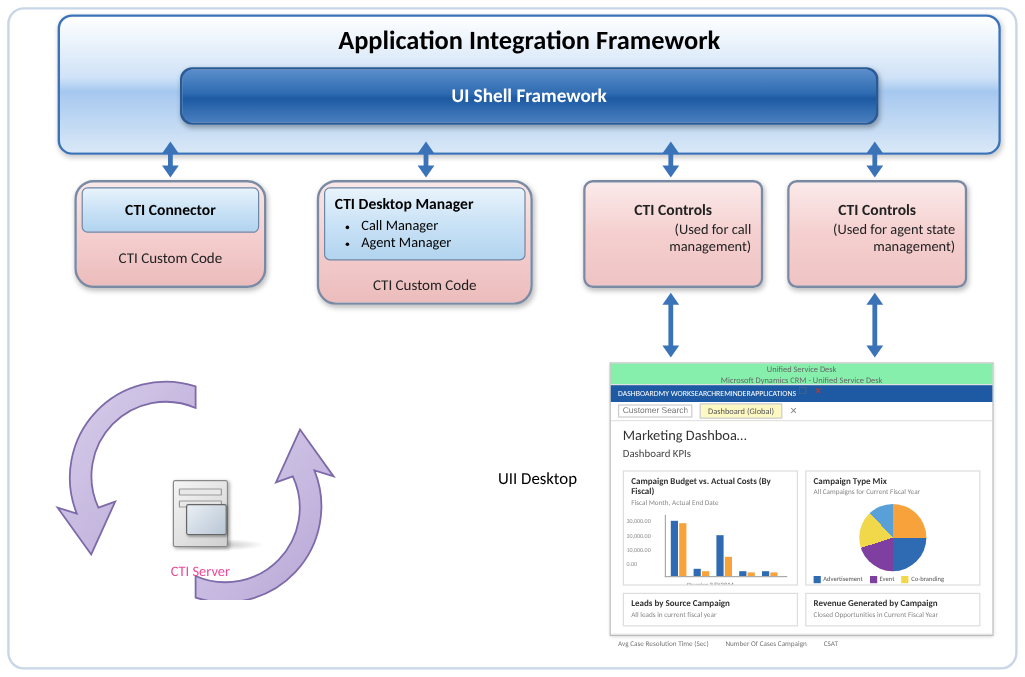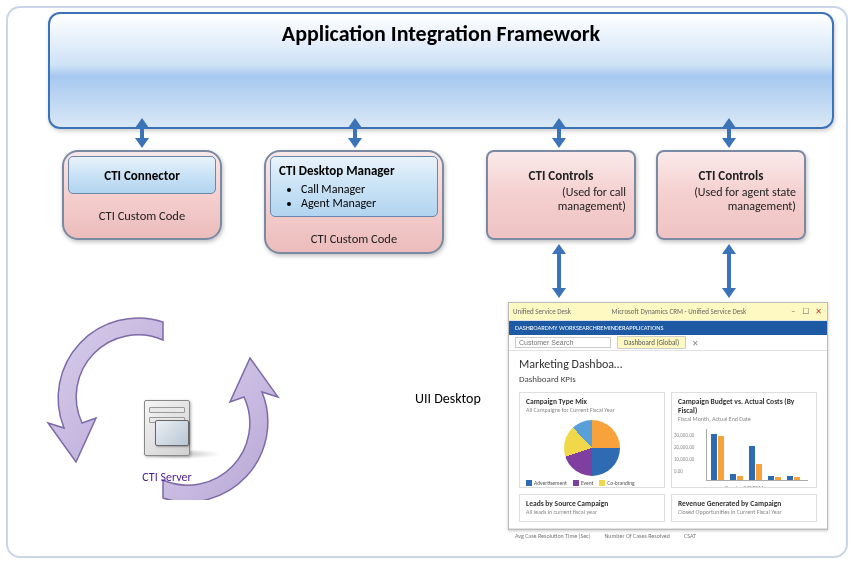--- a/index.html
+++ b/index.html
@@ -143,46 +143,47 @@
   .server-slot2{top:16px}
   .server-screen {
     position: absolute;
     left: 38px; top: 20px;
     width: 34px; height: 26px;
     border: 1px solid #666;
     border-radius: 2px;
     background: linear-gradient(135deg,#eaeff5,#b8c6d4);
     box-shadow: 1px 1px 2px rgba(0,0,0,0.3);
   }
-  .server-label { font-size: 12px; margin-top: 10px; color:#4c1d95;}
+  .server-label { font-size: 12px; margin-top: 10px; color:#ec4899;}
   
   .cycle-svg { position:absolute; left:38px; top:310px; }
   
   .uii-label {
     position: absolute;
     left: 415px; top: 390px;
     font-size: 14px;
     color: #000;
   }
   .screenshot {
     position: absolute;
     left: 508px; top: 302px;
     width: 320px; height: 228px;
     border: 1px solid #bbb;
     background: #fff;
     box-shadow: 0 1px 3px rgba(0,0,0,0.2);
     font-size: 8px;
     color: #555;
   }
   .ss-titlebar {
-    height: 18px; background:#fef9c3; border-bottom:1px solid #e2e2e2;
+    height: 18px; background:#86efac; border-bottom:1px solid #e2e2e2;
     display:flex; align-items:center; justify-content:space-between;
     padding: 0 4px;
     font-size:7px;
     color:#666;
+    flex-direction:column;
   }
   .ss-wincontrols span{ display:inline-block; width:9px; height:9px; line-height:9px; text-align:center; margin-left:2px; font-size:8px; }
   .ss-menubar {
     height:14px; background:#1d5aa3; color:#fff;
     display:flex; align-items:center; padding:0 6px; 
     font-size:6.5px;
   }
   .ss-toolbar {
     height:16px; border-bottom:1px solid #e2e2e2;
     display:flex; align-items:center; padding:0 6px; gap:6px;
@@ -217,20 +218,23 @@
   .ss-yticks { position:absolute; left:2px; top:36px; font-size:5px; color:#888; line-height:12px;}
   .ss-footer { height:14px; border-top:1px solid #e2e2e2; display:flex; align-items:center; padding:0 6px; gap:14px; font-size:6px; color:#777;}
 </style>
 </head>
 <body>
 
 <div class="outer-frame"></div>
 
 <div class="top-container">
   <div class="top-title">Application Integration Framework</div>
+  <div class="ui-shell">
+    <span>UI Shell Framework</span>
+  </div>
 </div>
 
 <div class="v-arrow" style="left:135px; top:118px; height:30px;">
     <div class="shaft"></div>
   </div>
 <div class="v-arrow" style="left:348px; top:118px; height:30px;">
     <div class="shaft"></div>
   </div>
 <div class="v-arrow" style="left:552px; top:118px; height:30px;">
     <div class="shaft"></div>
@@ -325,49 +329,28 @@
     </span>
   </div>
   <div class="ss-menubar">
     <span>DASHBOARD</span>
     <span>MY WORK</span>
     <span>SEARCH</span>
     <span>REMINDER</span>
     <span>APPLICATIONS</span>
   </div>
   <div class="ss-toolbar">
-    <input style="font-size: 7px; width: 96px; border: 1px solid rgb(204, 204, 204); padding: 1px 3px;" placeholder="Customer Search">
+    <input style="font-size: 7px; width: 62px; border: 1px solid rgb(204, 204, 204); padding: 1px 3px;" placeholder="Customer Search">
     <span class="ss-tab">Dashboard (Global)</span>
     <span style="color:#888; font-size:8px;">✕</span>
   </div>
   <div class="ss-body">
     <div class="ss-h1">Marketing Dashboa…</div>
     <div class="ss-h2">Dashboard KPIs</div>
     <div class="ss-panels">
-
-      <div class="ss-panel" style="position:relative;">
-        <div class="ss-panel-title">Campaign Type Mix</div>
-        <div class="ss-panel-sub">All Campaigns for Current Fiscal Year</div>
-        <div class="pie"></div>
-        <div class="legend">
-          <span class="lg">
-              <i style="background:#2f6bb2"></i>
-              <span>Advertisement</span>
-            </span>
-          <span class="lg">
-              <i style="background:#7f3fa0"></i>
-              <span>Event</span>
-            </span>
-          <span class="lg">
-              <i style="background:#f0d84a"></i>
-              <span>Co-branding</span>
-            </span>
-
-        </div>
-      </div>
 
       <div class="ss-panel" style="position:relative;">
         <div class="ss-panel-title">Campaign Budget vs. Actual Costs (By Fiscal)</div>
         <div class="ss-panel-sub">Fiscal Month, Actual End Date</div>
         <div class="ss-yticks">
           <div>30,000.00</div>
           <div>20,000.00</div>
           <div>10,000.00</div>
           <div>0.00</div>
         </div>
@@ -390,28 +373,49 @@
             </div>
           <div class="bar-pair">
               <div class="bar-b" style="height:4px"></div>
               <div class="bar-o" style="height:3px"></div>
             </div>
         </div>
         <div style="text-align:center; font-size:5.5px; color:#777;">Quarter 3 FY2014</div>
 
       </div>
 
+      <div class="ss-panel" style="position:relative;">
+        <div class="ss-panel-title">Campaign Type Mix</div>
+        <div class="ss-panel-sub">All Campaigns for Current Fiscal Year</div>
+        <div class="pie"></div>
+        <div class="legend">
+          <span class="lg">
+              <i style="background:#2f6bb2"></i>
+              <span>Advertisement</span>
+            </span>
+          <span class="lg">
+              <i style="background:#7f3fa0"></i>
+              <span>Event</span>
+            </span>
+          <span class="lg">
+              <i style="background:#f0d84a"></i>
+              <span>Co-branding</span>
+            </span>
+
+        </div>
+      </div>
+
       <div class="ss-panel">
         <div class="ss-panel-title">Leads by Source Campaign</div>
         <div class="ss-panel-sub">All leads in current fiscal year</div>
       </div>
       <div class="ss-panel">
         <div class="ss-panel-title">Revenue Generated by Campaign</div>
         <div class="ss-panel-sub">Closed Opportunities in Current Fiscal Year</div>
       </div>
     </div>
   </div>
   <div class="ss-footer">
     <span>Avg Case Resolution Time (Sec)</span>
-    <span>Number Of Cases Resolved</span>
+    <span>Number Of Cases Campaign</span>
     <span>CSAT</span>
   </div>
 </div>
 
 </body></html>

